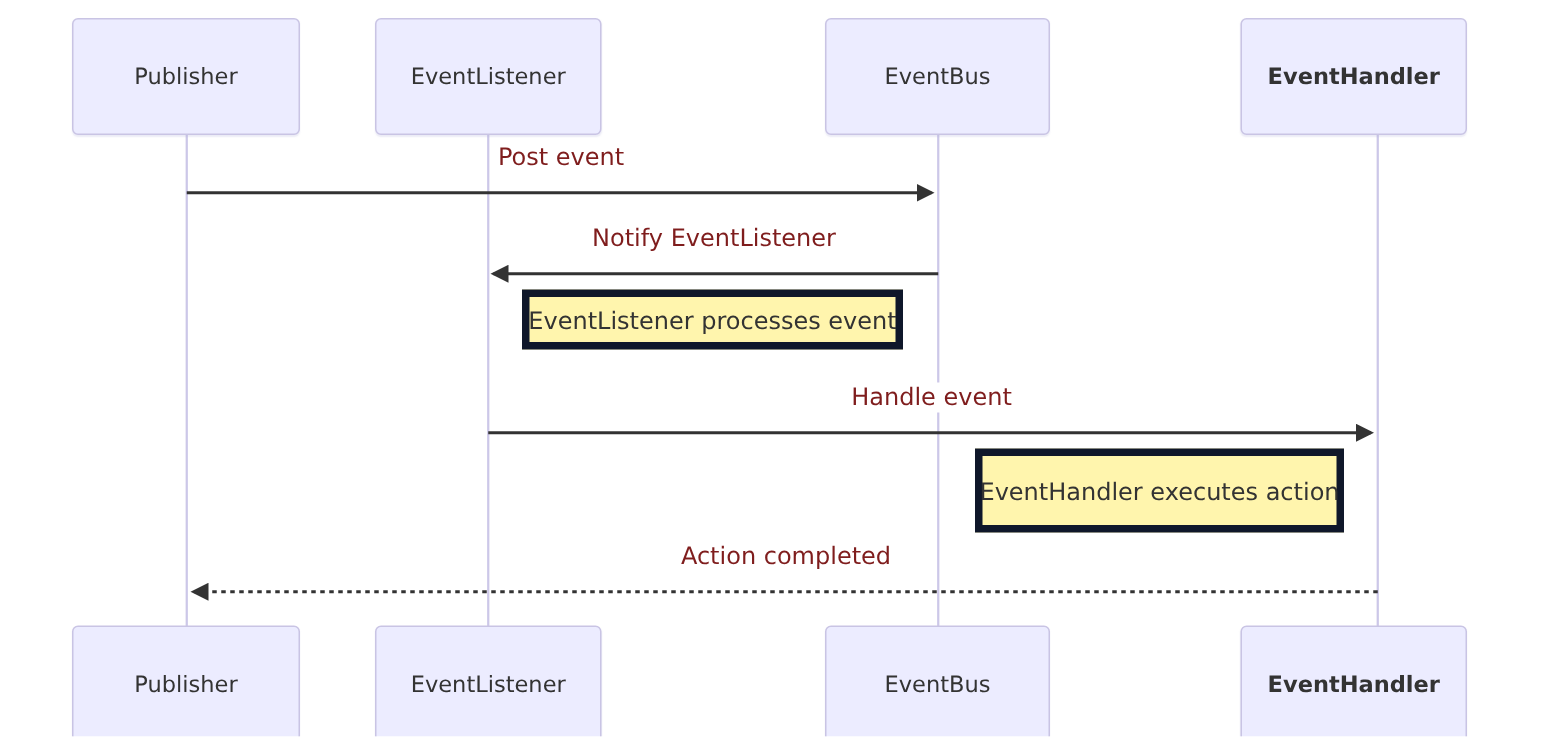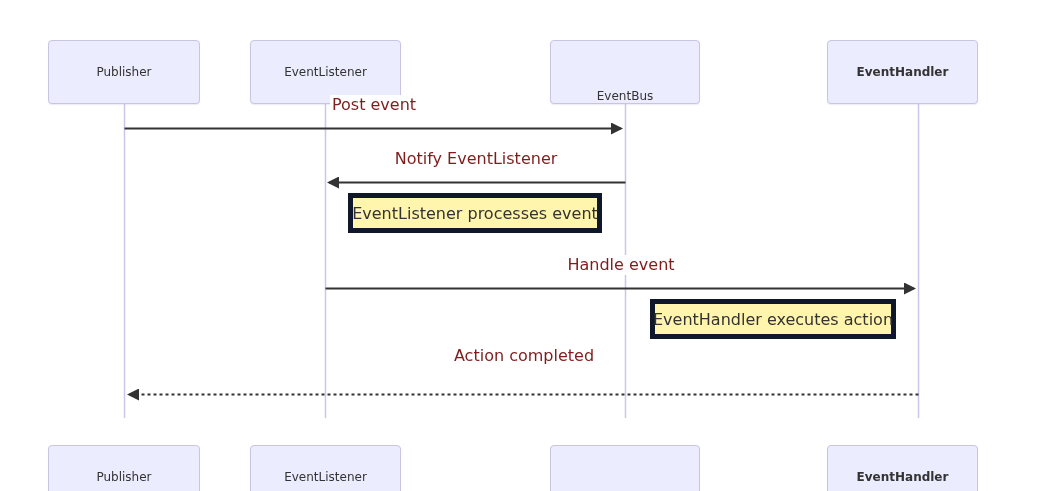--- a/index.html
+++ b/index.html
@@ -30,66 +30,65 @@
   .msg-line {
     stroke: #333333;
     stroke-width: 2;
   }
   .msg-line.dotted {
     stroke-dasharray: 3 3;
   }
   .actor-box {
     position: absolute;
     box-sizing: border-box;
-    height: 64px;
+    height: 78px;
     background: #ececff;
     border: 1px solid #c9c4e4;
     border-radius: 4px;
     display: flex;
     align-items: center;
     justify-content: center;
-    font-size: 12px;
+    font-size: 15px;
     color: #333333;
     box-shadow: 0 1px 1px rgba(180,180,220,0.25);
-    margin-top: 28px;
   }
   .actor-publisher    { left: 48px;  width: 152px; }
   .actor-listener     { left: 250px; width: 151px; }
-  .actor-bus          { left: 550px; width: 150px; align-items: flex-end; }
+  .actor-bus          { left: 550px; width: 150px; }
   .actor-handler      { left: 827px; width: 151px; font-weight: bold; }
   .actor-top          { top: 12px; }
   .actor-bottom       { top: 417px; }
   .msg-label {
     position: absolute;
     transform: translateX(-50%);
     font-size: 16px;
     line-height: 20px;
     color: #7f1d1d;
     white-space: nowrap;
     background: #ffffff;
     padding: 0 2px;
   }
   .label-1 { left: 374px; top: 95px; }
   .label-2 { left: 476px; top: 149px; }
   .label-3 { left: 621px; top: 255px; }
-  .label-4 { left: 524px; top: 346px; }
+  .label-4 { left: 524px; top: 361px; }
   .note-box {
     position: absolute;
     box-sizing: border-box;
     background: #fff5ad;
     border: 5px solid #0f172a;
     display: flex;
     align-items: center;
     justify-content: center;
     font-size: 16px;
     color: #333333;
     white-space: nowrap;
   }
   .note-1 { left: 348px; top: 193px; width: 254px; height: 40px; }
-  .note-2 { left: 650px; top: 299px; width: 246px; height: 40px; }
+  .note-2 { left: 650px; top: 299px; width: 246px; height: 56px; }
   .watermark {
     position: absolute;
     right: 3px;
     top: 461px;
     font-size: 20px;
     line-height: 26px;
     color: rgba(125, 125, 140, 0.5);
     white-space: nowrap;
   }
 </style>

